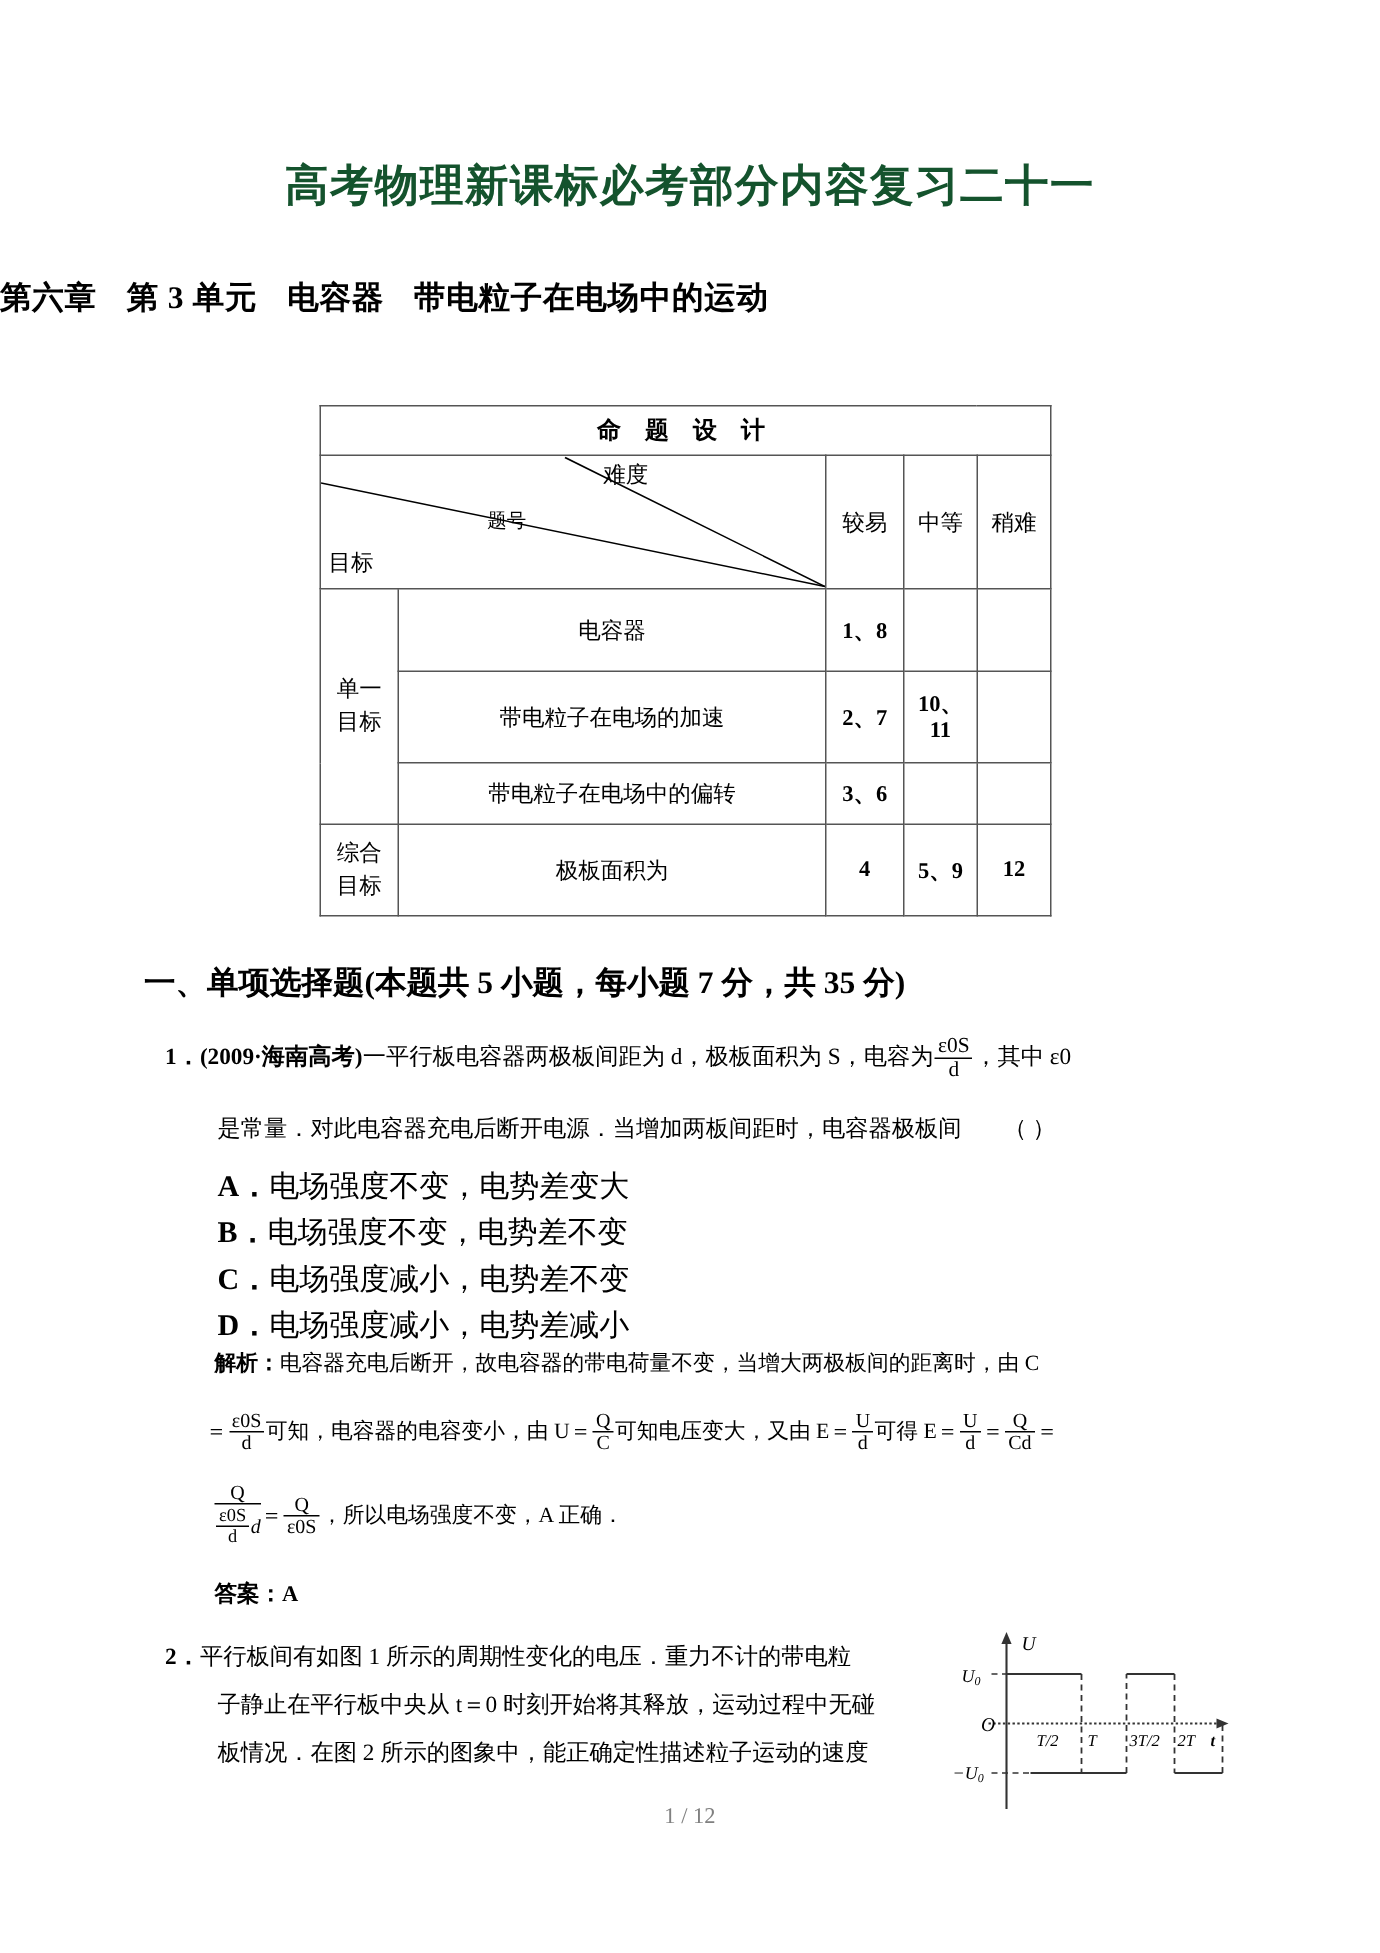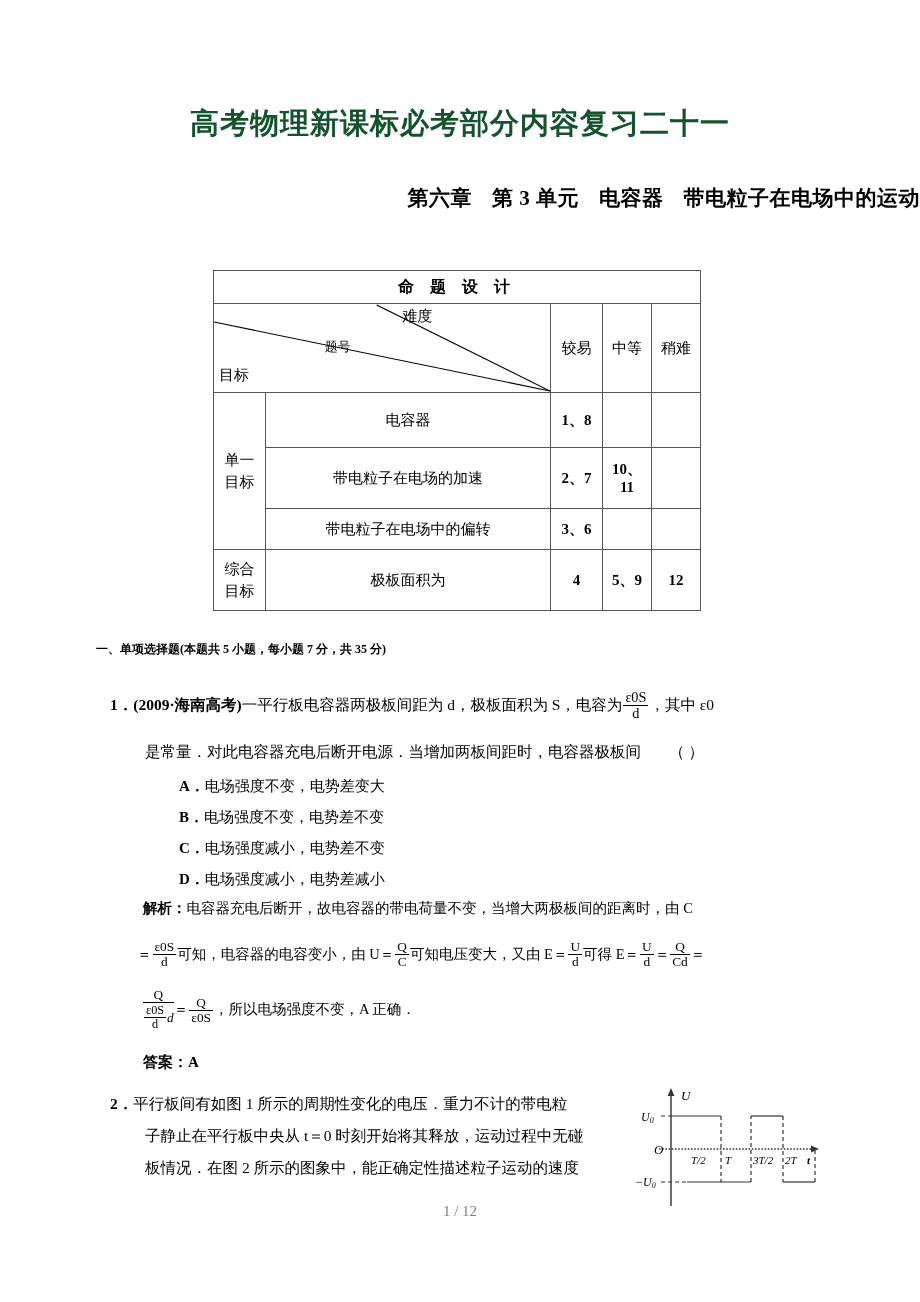--- a/index.html
+++ b/index.html
@@ -32,25 +32,24 @@
     top: 104px;
     left: 0;
     right: 0;
     font-family: "DejaVu Sans", "Liberation Sans", sans-serif;
   }
   .sub-title {
     position: absolute;
     top: 184px;
     left: 0;
     right: 0;
-    text-align: right;
+    text-align: left;
     font-size: 21px;
     font-weight: 600;
     letter-spacing: 0.5px;
-    padding-left: 45px;
   }
   .sub-title .gap { display:inline-block; width: 20px; }
   .bracket-title {
     position: absolute;
     top: 225px;
     left: 0;
     right: 0;
     text-align: center;
     font-size: 20px;
     font-weight: 600;
@@ -111,33 +110,33 @@
   .v-label   { font-size: 15px; line-height: 1.5; }
   .row-tall td { height: 48px; }
   .row-mid  td { height: 34px; }
   .row-big  td { height: 54px; }
 
   
   .section-head {
     position: absolute;
     left: 96px;
     top: 641px;
-    font-size: 12px;
+    font-size: 21px;
     font-weight: bold;
   }
   .section-head .normal { font-weight: bold; }
 
   .qline {
     position: absolute;
     font-size: 15.5px;
     white-space: nowrap;
   }
   .q1-l1 { left: 110px; top: 690px; }
   .q1-l2 { left: 145px; top: 742px; }
-  .opt   { left: 145px; font-size: 15px; margin-left: 34px; }
+  .opt   { left: 145px; font-size: 20px; }
   .optA  { top: 777px; }
   .optB  { top: 808px; }
   .optC  { top: 839px; }
   .optD  { top: 870px; }
 
   .sol-l1 { left: 143px; top: 899px; font-size: 14.5px; }
   .sol-l2 { left: 137px; top: 940px; font-size: 14.5px; }
   .sol-l3 { left: 143px; top: 988px; font-size: 14.5px; }
   .ans-l  { left: 143px; top: 1053px; font-size: 15px; font-weight: bold; }
 

